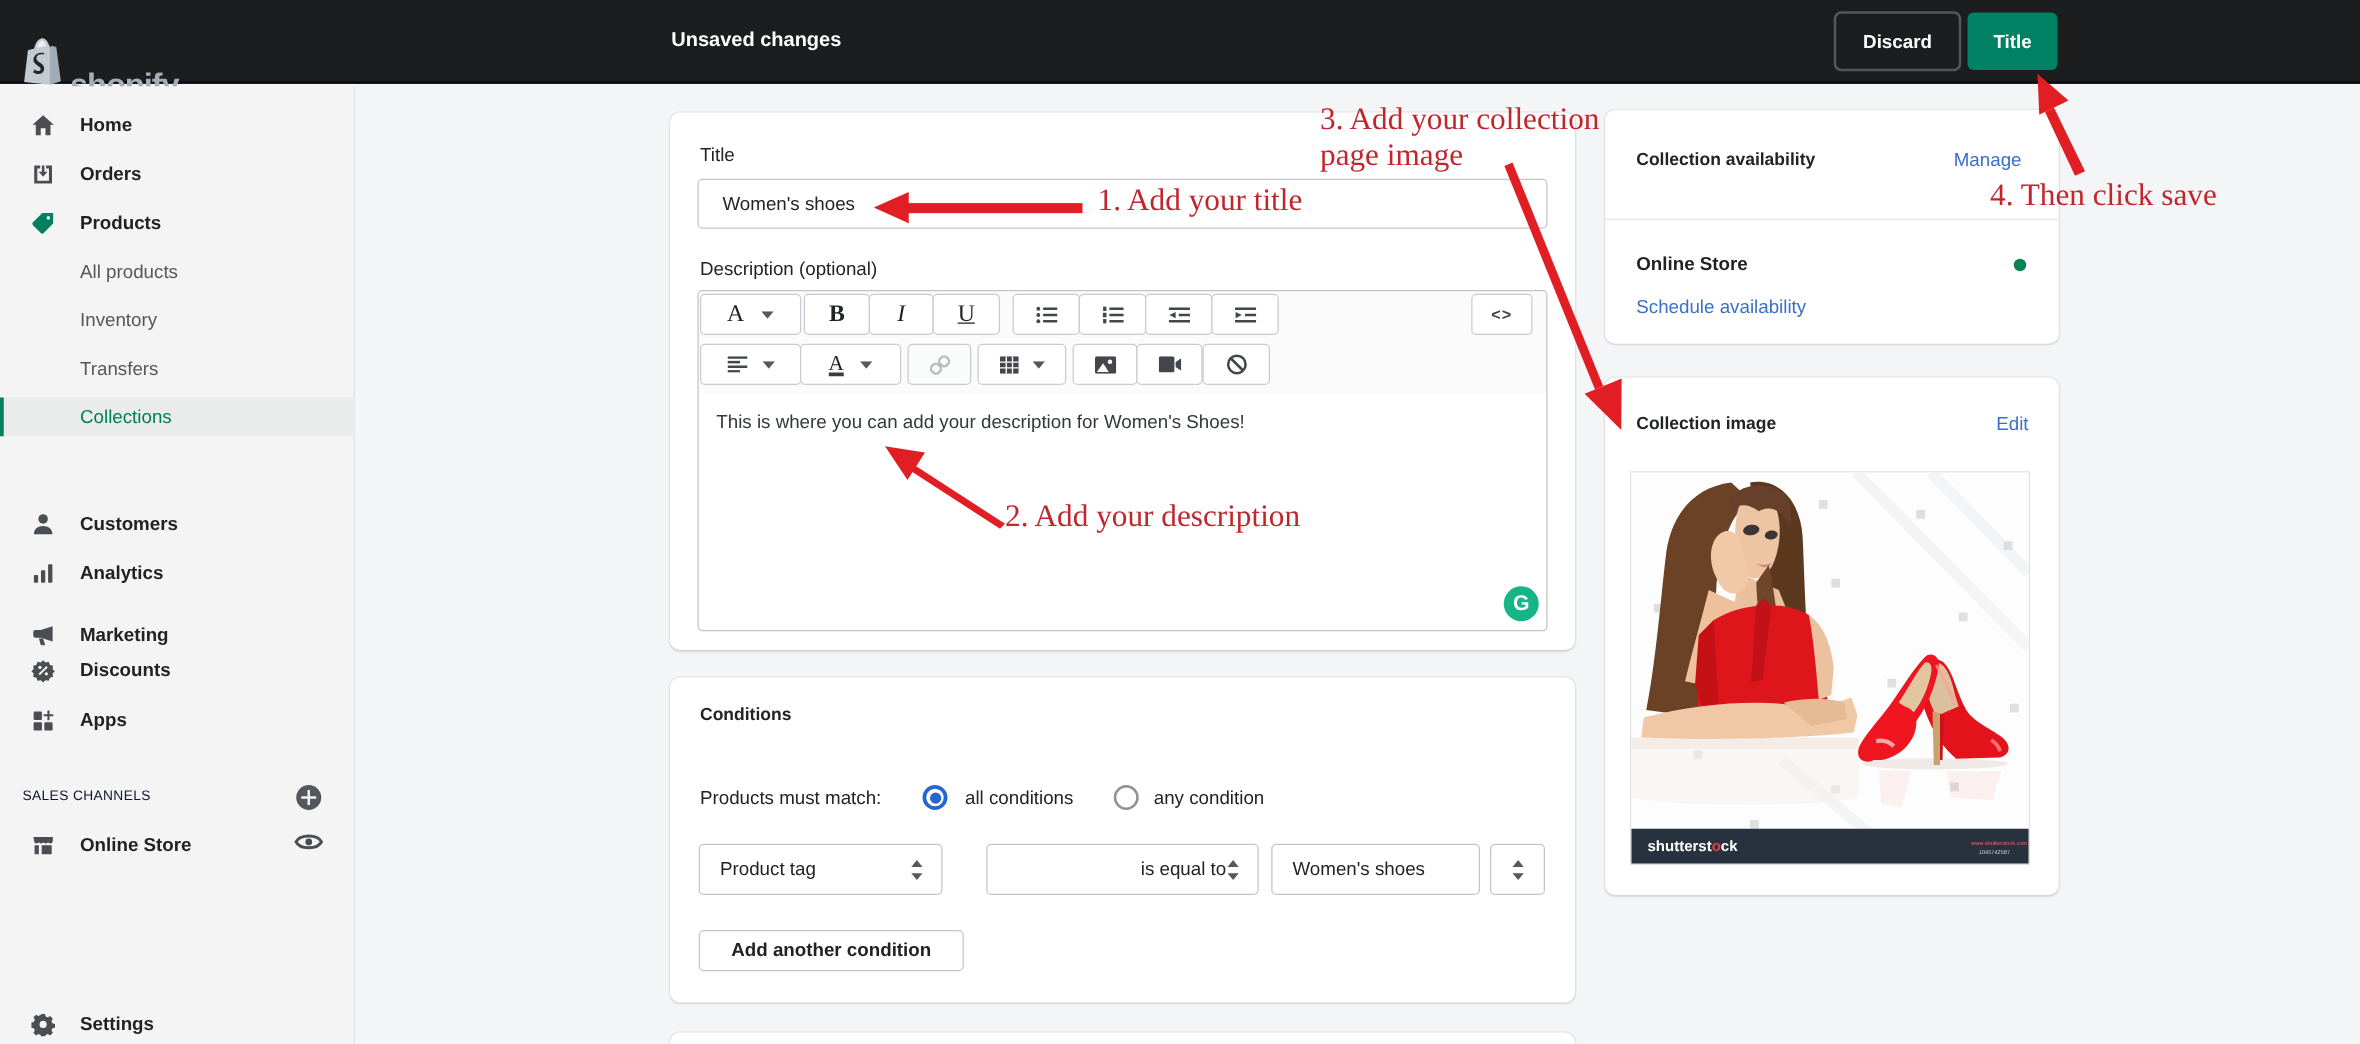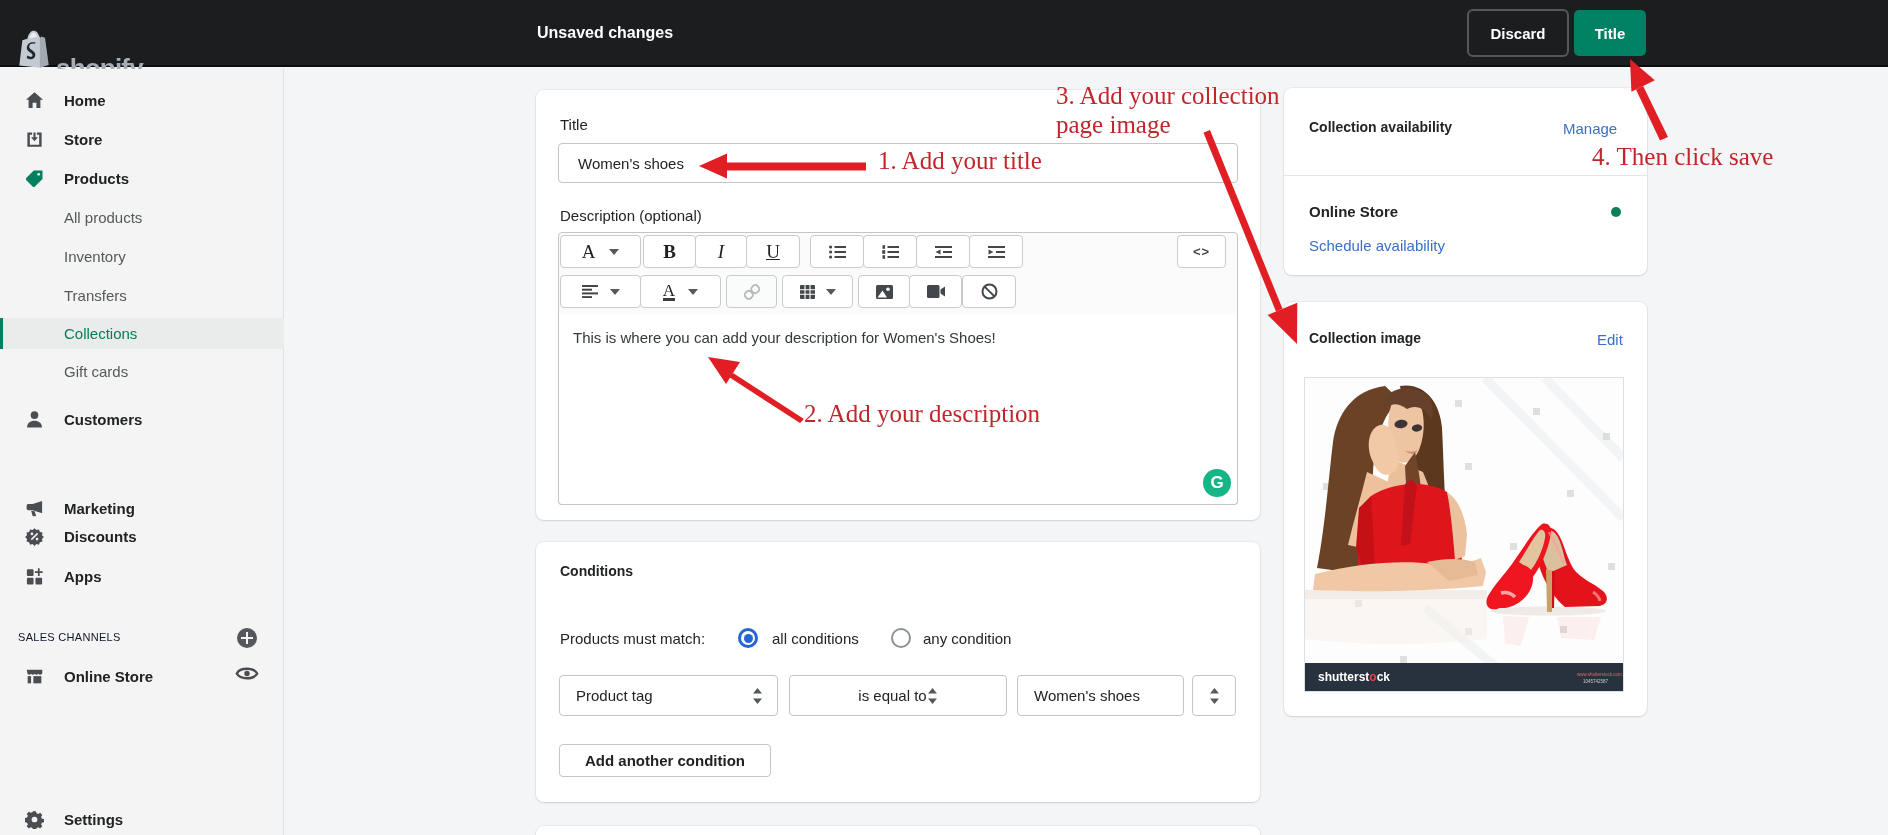--- a/index.html
+++ b/index.html
@@ -79,52 +79,59 @@
       </svg>
     <span class="tx">Home</span>
     </div>
   <div class="nav" style="top:55px;">
     <svg class="ic" viewBox="0 0 20 20">
         <g fill="#4a4e52">
           <path d="M2.5 2.5 h5 v2.6 h-2.4 v10.3 h9.8 V5.1 h-2.4 V2.5 h5 v15.1 H2.5 Z"></path>
           <path d="M8.9 2.5 h2.2 v5.2 h2.6 L10 11.9 6.3 7.7 h2.6 Z"></path>
         </g>
       </svg>
-    <span class="tx">Store</span>
+    <span class="tx">Orders</span>
     </div>
   <div class="nav" style="top:94px;">
     <svg class="ic" viewBox="0 0 20 20">
         <path fill="#008060" d="M9.3 1.5 L1.5 9.3 a1.8 1.8 0 0 0 0 2.5 L8 18.3 a1.8 1.8 0 0 0 2.5 0 L18.4 10.4 V1.5 Z"></path>
         <circle cx="14.4" cy="5.6" r="1.5" fill="#f4f4f4"></circle>
       </svg>
     <span class="tx">Products</span>
     </div>
   <div class="nav" style="top:133px;">
       <span class="tx sub">All products</span>
     </div>
   <div class="nav" style="top:172px;">
       <span class="tx sub">Inventory</span>
     </div>
   <div class="nav" style="top:211px;">
       <span class="tx sub">Transfers</span>
     </div>
   <div class="nav" style="top:249px;">
       <span class="tx sub navgreen">Collections</span>
     </div>
-  <div class="nav" style="top:287px;">
-      <span class="tx sub">Gift cards</span>
-    </div>
   <div class="nav" style="top:335px;">
     <svg class="ic" viewBox="0 0 20 20">
         <g fill="#4a4e52">
           <circle cx="10" cy="5.4" r="4"></circle>
           <path d="M2.2 18.3 c0-4.5 3.5-6.9 7.8-6.9 s7.8 2.4 7.8 6.9 Z"></path>
         </g>
       </svg>
     <span class="tx">Customers</span>
+    </div>
+  <div class="nav" style="top:374px;">
+    <svg class="ic" viewBox="0 0 20 20">
+        <g fill="#4a4e52">
+          <rect x="2.2" y="11.5" width="3.6" height="6.5" rx="0.8"></rect>
+          <rect x="8.2" y="7.5" width="3.6" height="10.5" rx="0.8"></rect>
+          <rect x="14.2" y="2.5" width="3.6" height="15.5" rx="0.8"></rect>
+        </g>
+      </svg>
+    <span class="tx">Analytics</span>
     </div>
   <div class="nav" style="top:424px;">
     <svg class="ic" viewBox="0 0 20 20">
         <g fill="#4a4e52">
           <path d="M18 2 V15 L8 11.8 H3.5 A1.8 1.8 0 0 1 1.7 10 V7 A1.8 1.8 0 0 1 3.5 5.2 H8 Z"></path>
           <path d="M6.5 12.5 h3.4 l1.6 4.3 a1 1 0 0 1 -0.9 1.4 h-1.8 a1 1 0 0 1 -0.95 -0.7 Z"></path>
         </g>
       </svg>
     <span class="tx">Marketing</span>
     </div>
@@ -306,28 +313,28 @@
 <div class="abs" style="left:1203px; top:469px; width:28px; height:28px; border-radius:50%; background:#16b587; color:#fff; font-weight:bold; font-size:17px; display:flex; align-items:center; justify-content:center; z-index:5;">G</div>
 
 <div class="card" id="card2"></div>
 <div class="abs h2" style="left:560px; top:563px;">Conditions</div>
 <div class="abs label" style="left:560px; top:630px;">Products must match:</div>
 <div class="radio sel" style="left:738px; top:628px;"></div>
 <div class="abs label" style="left:772px; top:630px;">all conditions</div>
 <div class="radio un" style="left:891px; top:628px;"></div>
 <div class="abs label" style="left:923px; top:630px;">any condition</div>
 
-<div class="abs input" style="left:559px; top:675px; width:219px; height:41px; padding:0 14px 0 16px; justify-content:space-between;">Product tag
+<div class="abs input" style="left:559px; top:675px; width:195px; height:41px; padding:0 14px 0 16px; justify-content:space-between;">Product tag
   <svg width="11" height="16" viewBox="0 0 11 16">
       <g fill="#55595d">
         <polygon points="5.5,0 10,5.5 1,5.5"></polygon>
         <polygon points="5.5,16 10,10.5 1,10.5"></polygon>
       </g>
     </svg></div>
-<div class="abs input" style="left:789px; top:675px; width:218px; height:41px; padding:0 14px 0 14px; justify-content:center;">is equal to
+<div class="abs input" style="left:789px; top:675px; width:218px; height:41px; padding:0 14px 0 14px; justify-content:flex-end;">is equal to
   <svg width="11" height="16" viewBox="0 0 11 16">
       <g fill="#55595d">
         <polygon points="5.5,0 10,5.5 1,5.5"></polygon>
         <polygon points="5.5,16 10,10.5 1,10.5"></polygon>
       </g>
     </svg></div>
 <div class="abs input" style="left:1017px; top:675px; width:167px; height:41px; padding-left:16px;">Women's shoes</div>
 <div class="abs input" style="left:1192px; top:675px; width:44px; height:41px; justify-content:center;">
   <svg width="11" height="16" viewBox="0 0 11 16">
       <g fill="#55595d">

